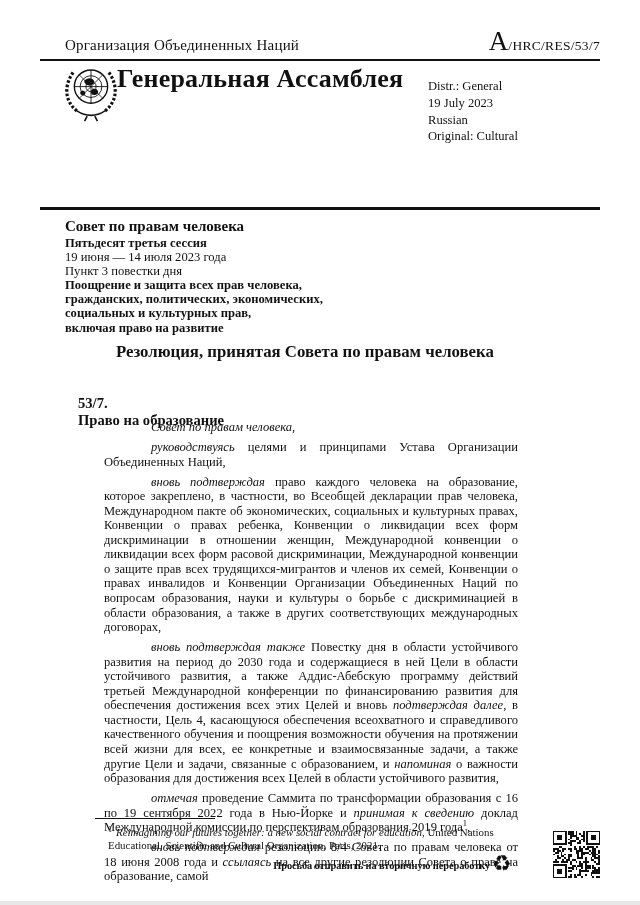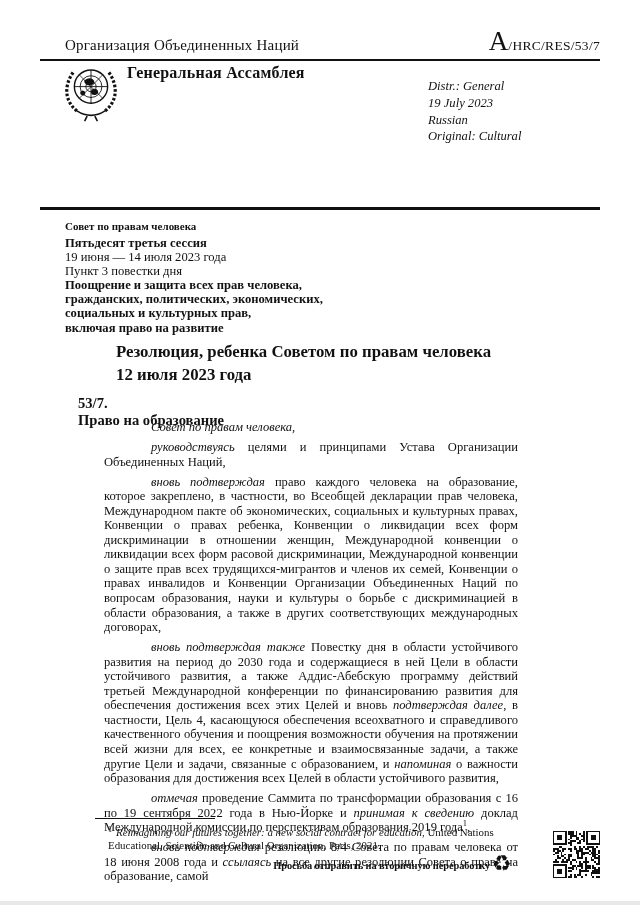--- a/index.html
+++ b/index.html
@@ -15,28 +15,28 @@
   .abs{position:absolute;}
   .it{font-style:italic;}
 
   
   .org-name{left:65px;top:37px;font-size:15px;letter-spacing:.2px;}
   .doc-symbol{right:40px;top:28px;display:flex;align-items:baseline;}
   .doc-symbol .big{font-size:27px;line-height:1;}
   .doc-symbol .small{font-size:13.5px;letter-spacing:.3px;}
   .rule-thin{left:40px;top:59px;width:560px;height:2px;background:#111;}
   .emblem{left:59px;top:61px;}
-  .assembly-title{left:127px;top:64px;font-size:16px;font-weight:bold;letter-spacing:.2px;}
-  .distr{left:428px;top:78px;font-size:12.6px;line-height:16.8px;font-style:italic;}
+  .assembly-title{left:117px;top:64px;font-size:26px;font-weight:bold;letter-spacing:.2px;}
+  .distr{left:428px;top:78px;font-size:12.6px;line-height:16.8px;}
 
   .rule-thick{left:40px;top:207px;width:560px;height:3px;background:#111;}
 
   
   .session{left:65px;top:217px;font-size:12.6px;line-height:14.1px;}
-  .session .t1{font-size:11px;font-weight:bold;line-height:19px;}
+  .session .t1{font-size:15px;font-weight:bold;line-height:19px;}
   .session .t2{font-weight:bold;}
   .agenda-bold{font-weight:bold;}
 
   
   .res-title{left:116px;top:341px;font-size:16.8px;font-weight:bold;line-height:22.5px;width:440px;}
   .res-heading{left:78px;top:395px;font-size:14.6px;font-weight:bold;display:flex;flex-direction:column;}
   .res-heading .num{width:44px;}
   .paras{left:104px;top:420px;width:414px;font-size:12.55px;line-height:14.55px;text-align:justify;}
   .paras p{margin:0 0 5.5px 0;text-indent:47px;}
   .paras sup{font-size:8.5px;line-height:0;}
@@ -106,22 +106,21 @@
     <div class="t2">Пятьдесят третья сессия</div>
     <div>19 июня — 14 июля 2023 года</div>
     <div>Пункт 3 повестки дня</div>
     <div class="agenda-bold">Поощрение и защита всех прав человека,</div>
     <div class="agenda-bold">гражданских, политических, экономических,</div>
     <div class="agenda-bold">социальных и культурных прав,</div>
     <div class="agenda-bold">включая право на развитие</div>
   </div>
 
   <div class="abs res-title">
-    <div>Резолюция, ребенка Советом по правам человека</div>
-    <div>12 июля 2023 года</div>
+    <div>Резолюция, принятая Совета по правам человека</div>
   </div>
 
   <div class="abs res-heading">
     <span class="num">53/7.</span>
     <span>Право на образование</span>
   </div>
 
   <div class="abs paras">
       <p><span class="it">Совет по правам человека,</span></p>
       <p><span class="it">руководствуясь</span><span> целями и принципами Устава Организации Объединенных Наций,</span></p>

